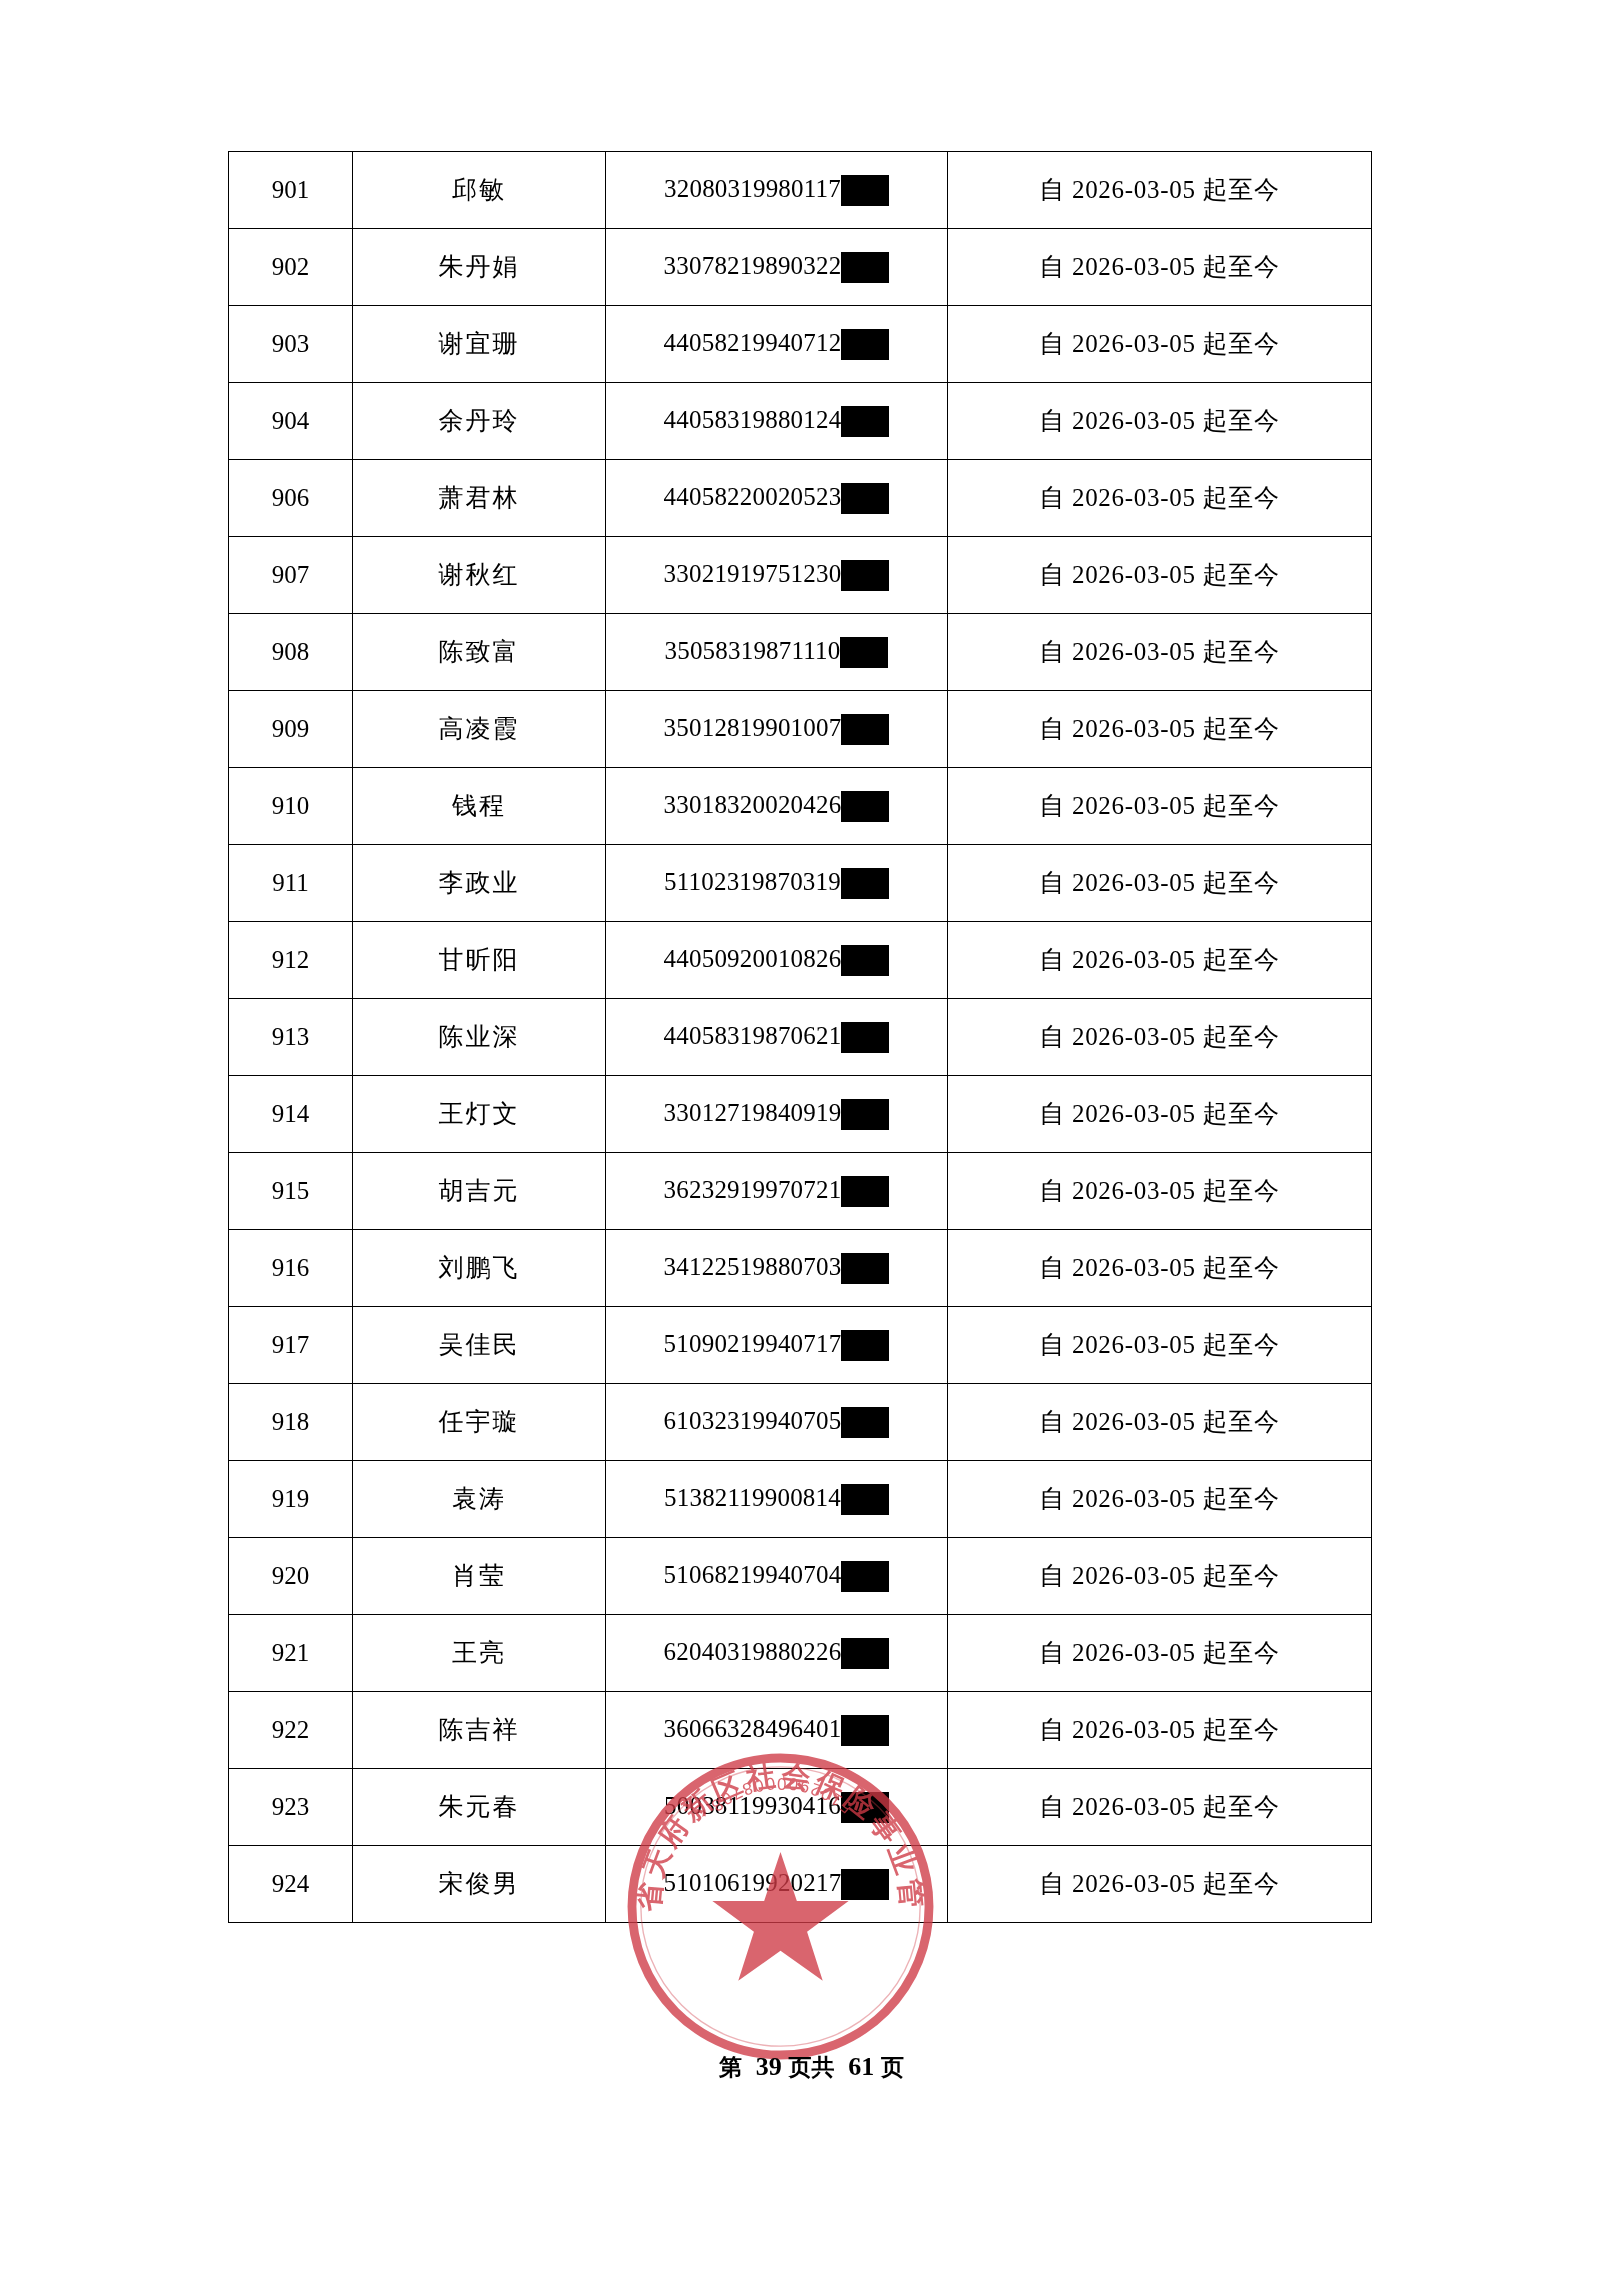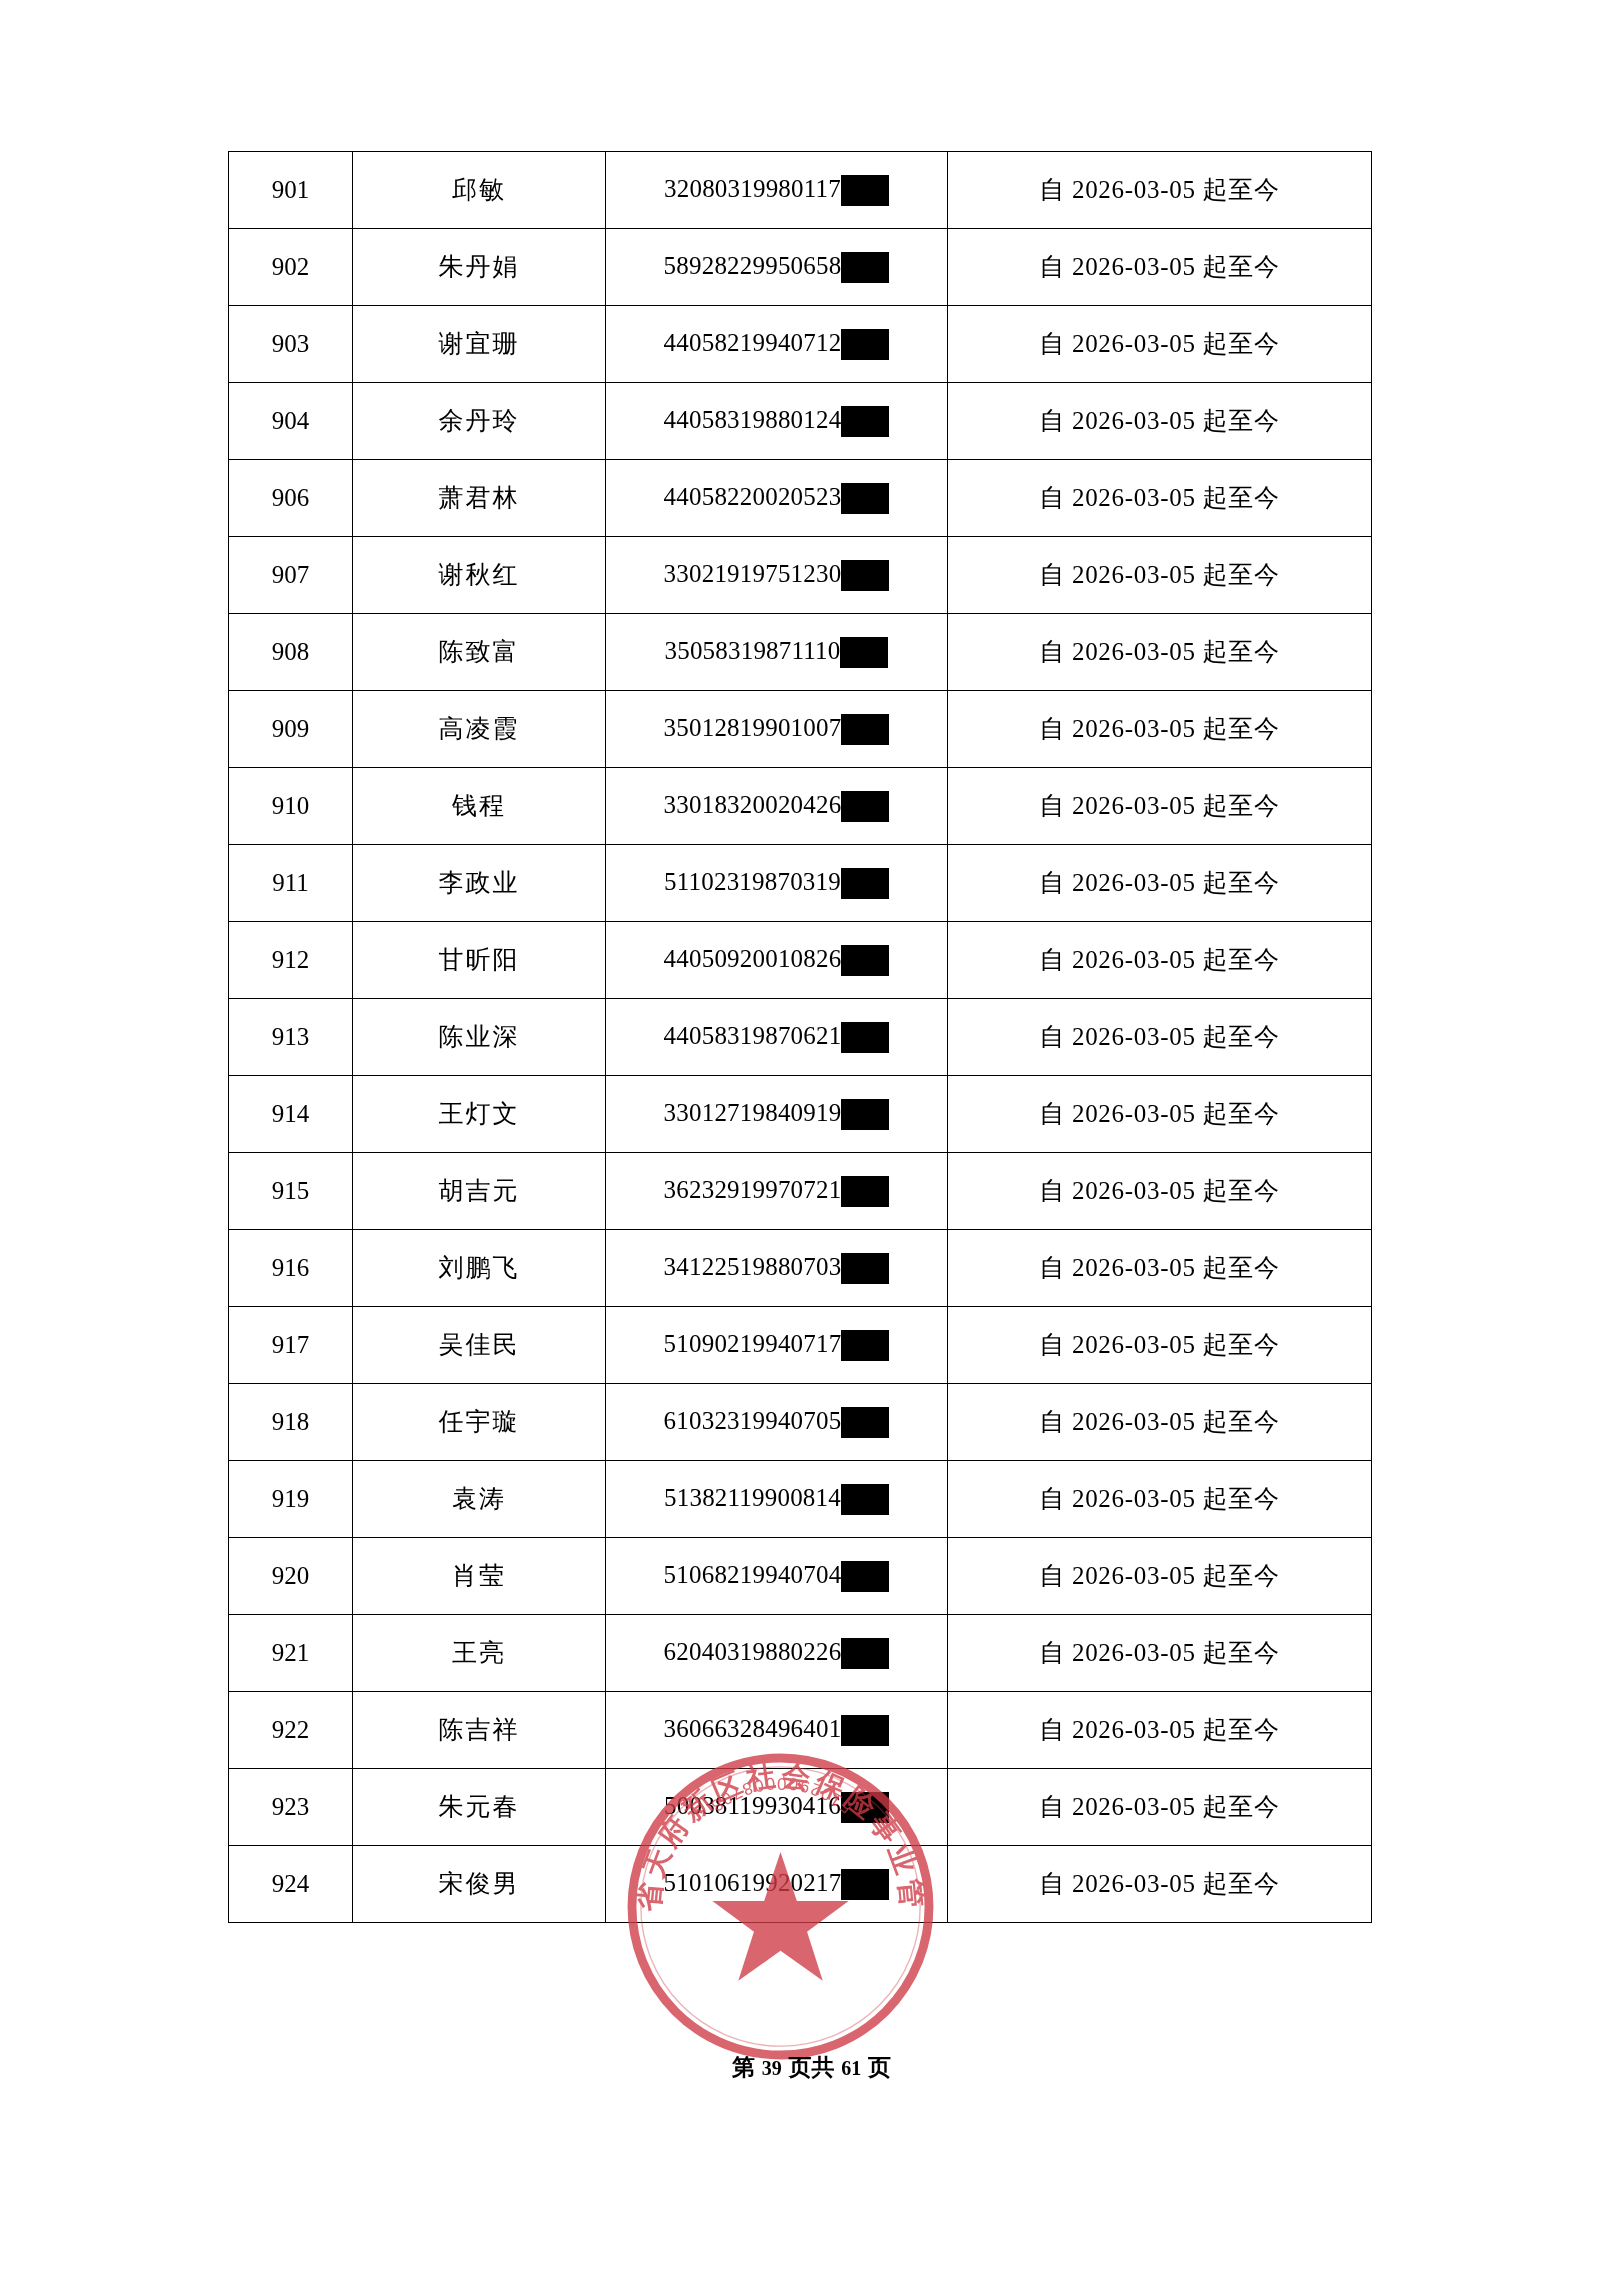--- a/index.html
+++ b/index.html
@@ -84,23 +84,24 @@
   .footer {
     position: absolute;
     left: 0;
     top: 2052px;
     width: 1623px;
     text-align: center;
     font-size: 23px;
     font-weight: bold;
   }
   .footer .num {
-    font-size: 20px;
+    font-size: 26px;
     font-weight: bold;
     padding: 0 4.1px;
+    margin-left: 7px;
   }
   .footer .lbl {
     font-weight: bold;
     padding: 0 2.7px;
   }
 </style>
 </head>
 <body>
 
 <div class="page">
@@ -110,21 +111,21 @@
       <tbody>
         <tr>
           <td class="col-idx">901</td>
           <td class="col-name"><span class="name">邱敏</span></td>
           <td class="col-id"><span class="idnum">32080319980117</span><span class="redact"></span></td>
           <td class="col-period"><span class="period">自 2026-03-05 起至今</span></td>
         </tr>
         <tr>
           <td class="col-idx">902</td>
           <td class="col-name"><span class="name">朱丹娟</span></td>
-          <td class="col-id"><span class="idnum">58928229950658</span><span class="redact"></span></td>
+          <td class="col-id"><span class="idnum">33078219890322</span><span class="redact"></span></td>
           <td class="col-period"><span class="period">自 2026-03-05 起至今</span></td>
         </tr>
         <tr>
           <td class="col-idx">903</td>
           <td class="col-name"><span class="name">谢宜珊</span></td>
           <td class="col-id"><span class="idnum">44058219940712</span><span class="redact"></span></td>
           <td class="col-period"><span class="period">自 2026-03-05 起至今</span></td>
         </tr>
         <tr>
           <td class="col-idx">904</td>

